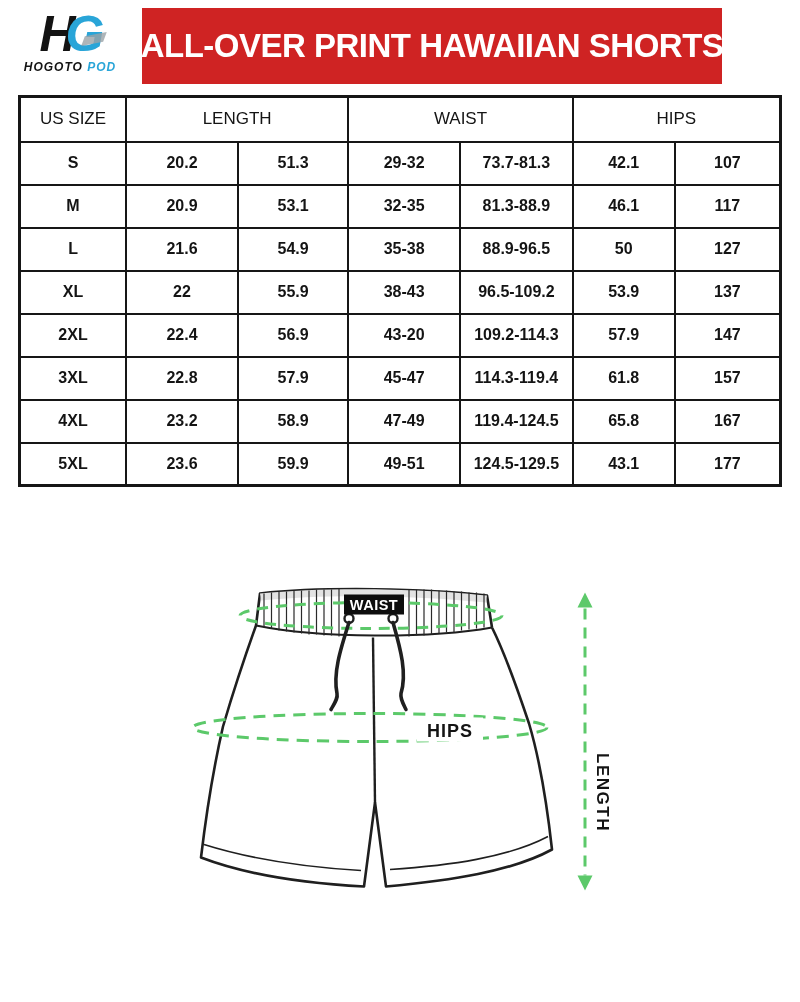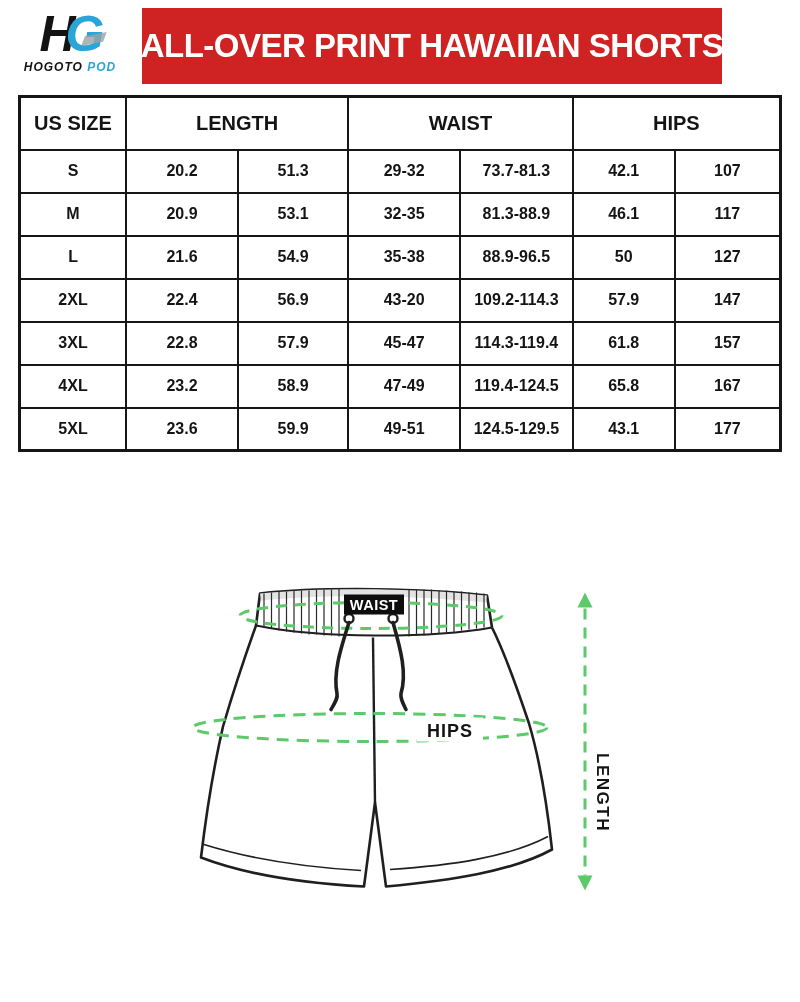--- a/index.html
+++ b/index.html
@@ -33,21 +33,21 @@
   
   table.size-table {
     position: absolute; left: 18px; top: 95px; width: 764px;
     border-collapse: collapse; table-layout: fixed;
     border: 3px solid #161616;
   }
   .size-table th, .size-table td {
     border: 2px solid #161616; text-align: center; vertical-align: middle;
     color: #141414;
   }
-  .size-table .group-row th { height: 53px; font-size: 20px; font-weight: bold; }
+  .size-table .group-row th { height: 45px; font-size: 17px; font-weight: normal; }
   .size-table .unit-row td { height: 44px; font-size: 16px; font-weight: bold; }
   .size-table tbody td { height: 43px; font-size: 16px; font-weight: bold; }
   .size-table tbody td.size-col { font-weight: bold; }
 
   
   .diagram { position: absolute; left: 150px; top: 553px; width: 500px; height: 385px; }
   .diagram svg { width: 100%; height: 100%; display: block; }
 
   
   .footer-note {
@@ -115,20 +115,29 @@
         <tr>
           <td class="size-col">L</td>
           <td>21.6</td>
           <td>54.9</td>
           <td>35-38</td>
           <td>88.9-96.5</td>
           <td>50</td>
           <td>127</td>
         </tr>
         <tr>
+          <td class="size-col">XL</td>
+          <td>22</td>
+          <td>55.9</td>
+          <td>38-43</td>
+          <td>96.5-109.2</td>
+          <td>53.9</td>
+          <td>137</td>
+        </tr>
+        <tr>
           <td class="size-col">2XL</td>
           <td>22.4</td>
           <td>56.9</td>
           <td>43-20</td>
           <td>109.2-114.3</td>
           <td>57.9</td>
           <td>147</td>
         </tr>
         <tr>
           <td class="size-col">3XL</td>

